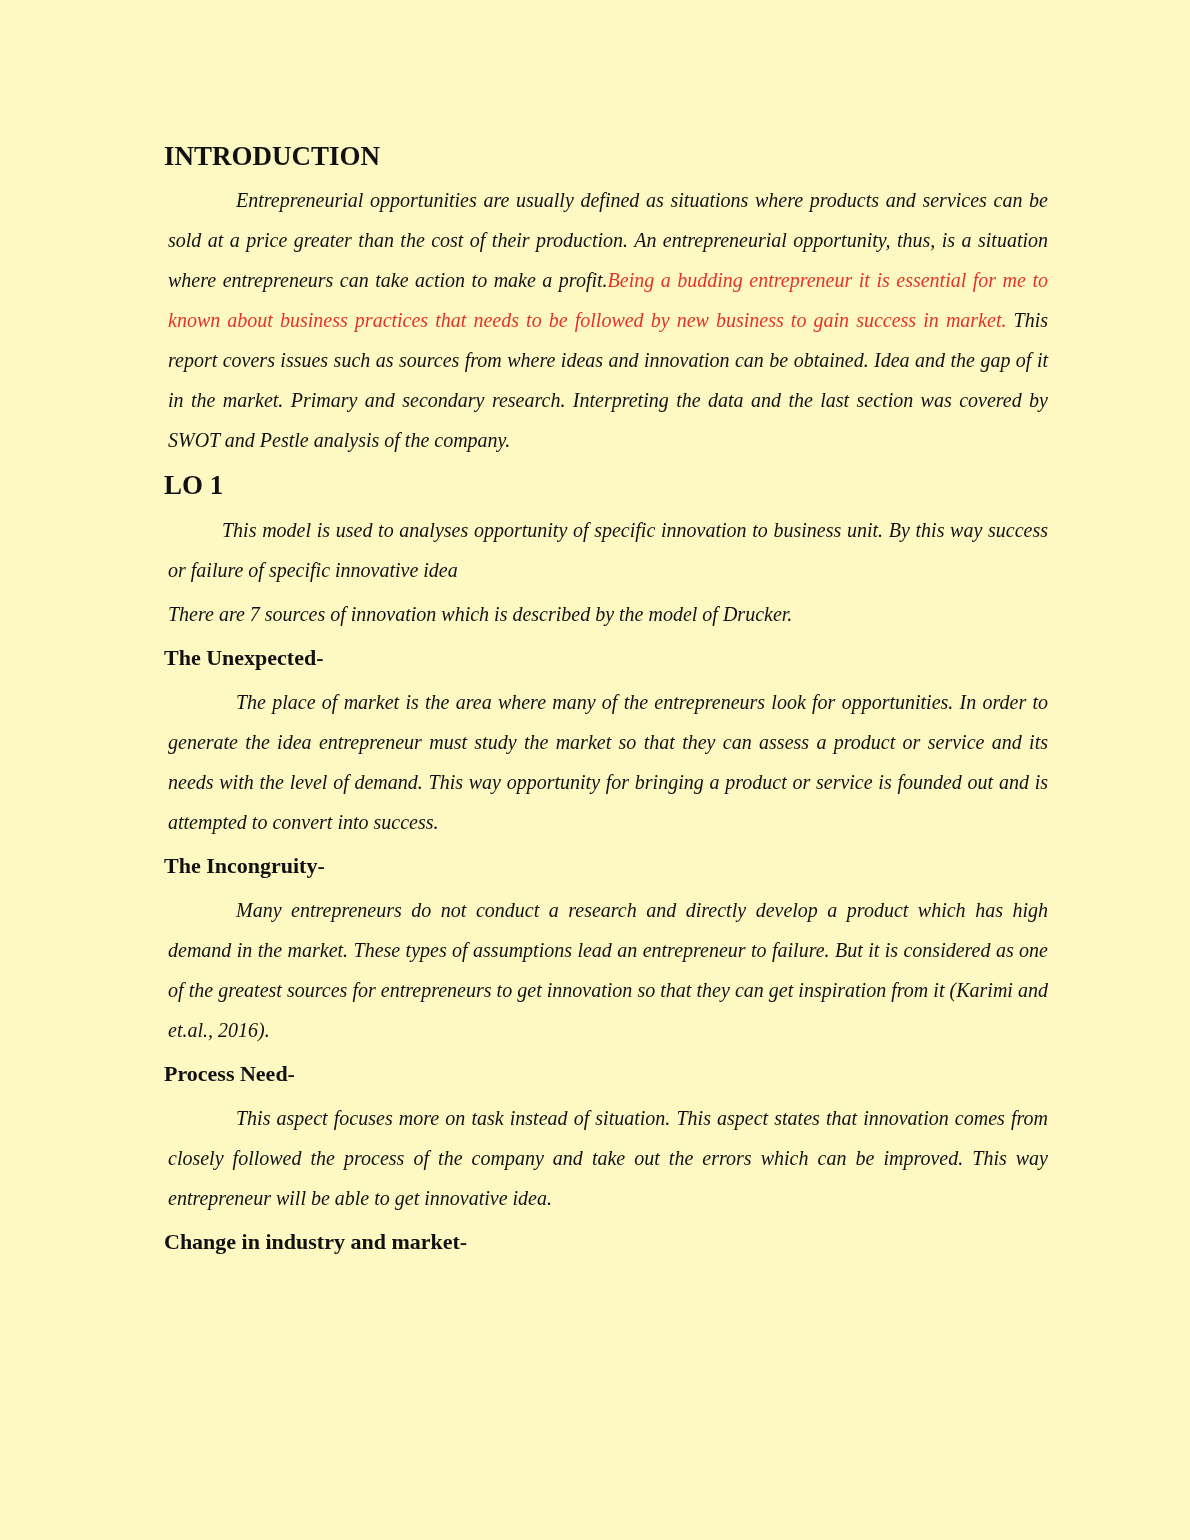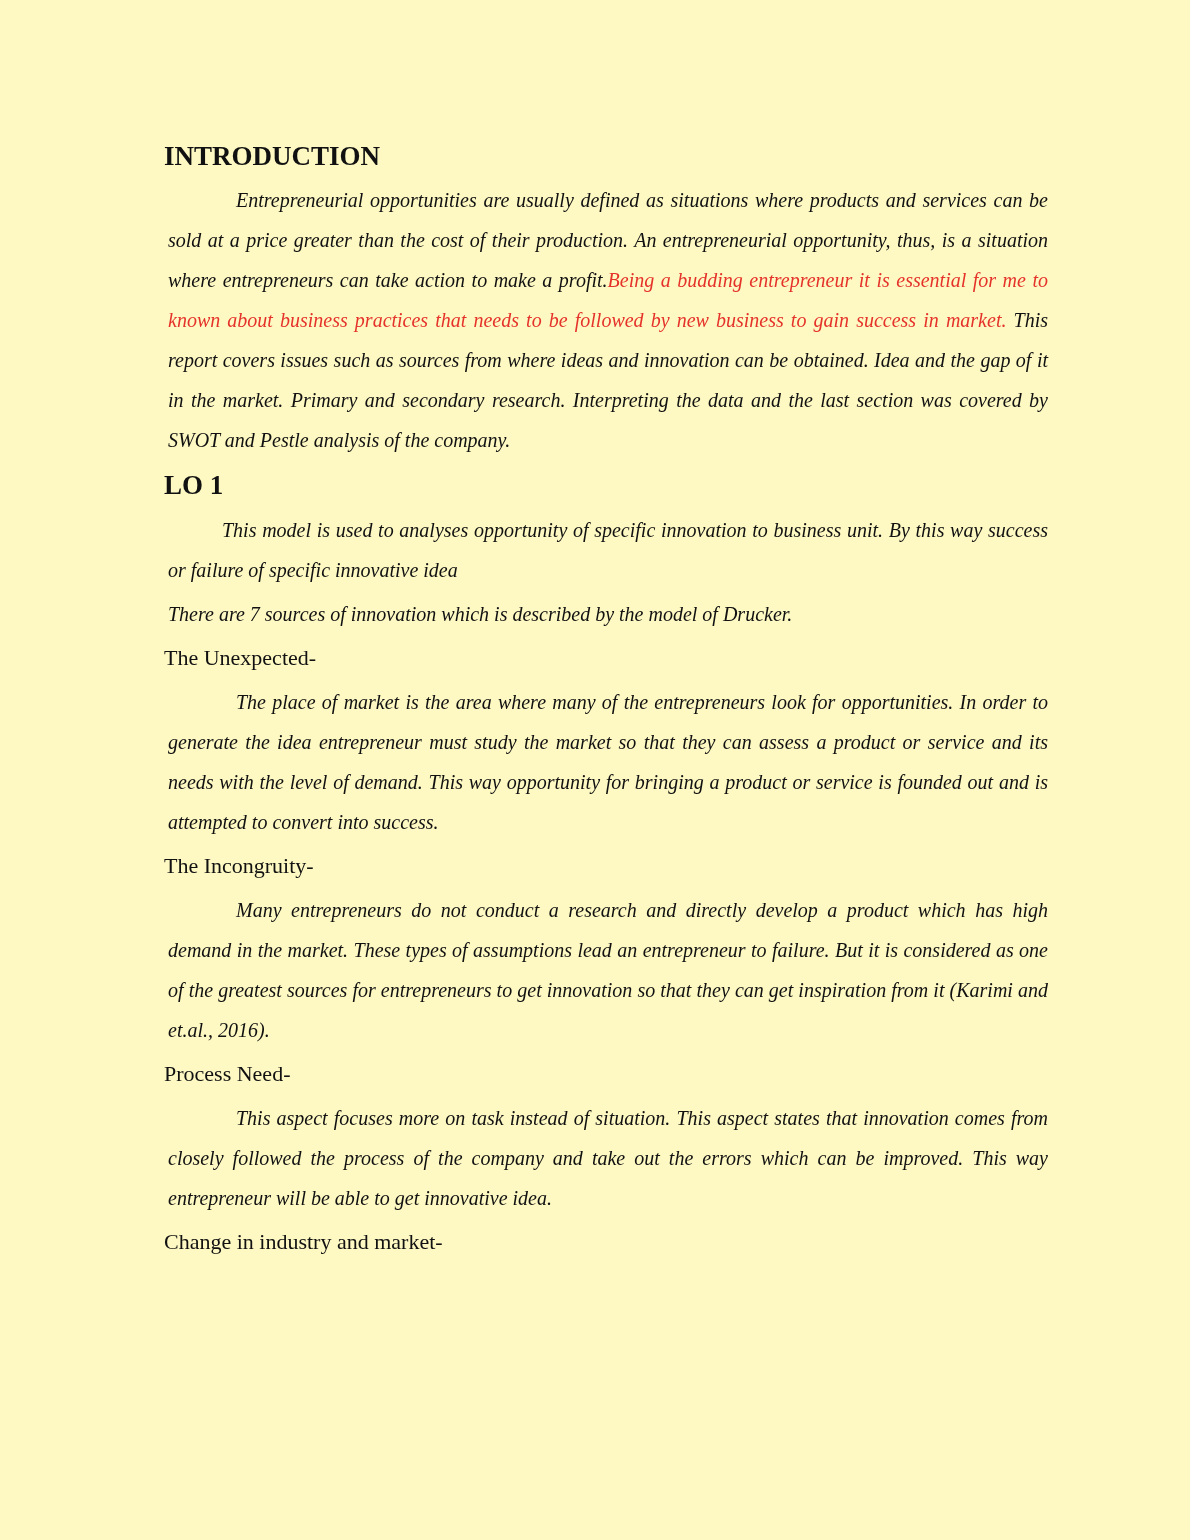--- a/index.html
+++ b/index.html
@@ -55,21 +55,21 @@
     text-indent: 68px;
   }
   p.indent-sm {
     text-indent: 54px;
   }
   .red {
     color: #e5332a;
   }
   .h-sub {
     font-size: 22px;
-    font-weight: normal;
+    font-weight: bold;
     line-height: 40px;
     margin: 0;
     color: #111111;
     text-align: left;
   }
 </style>
 </head>
 <body>
 
 <div class="page">

